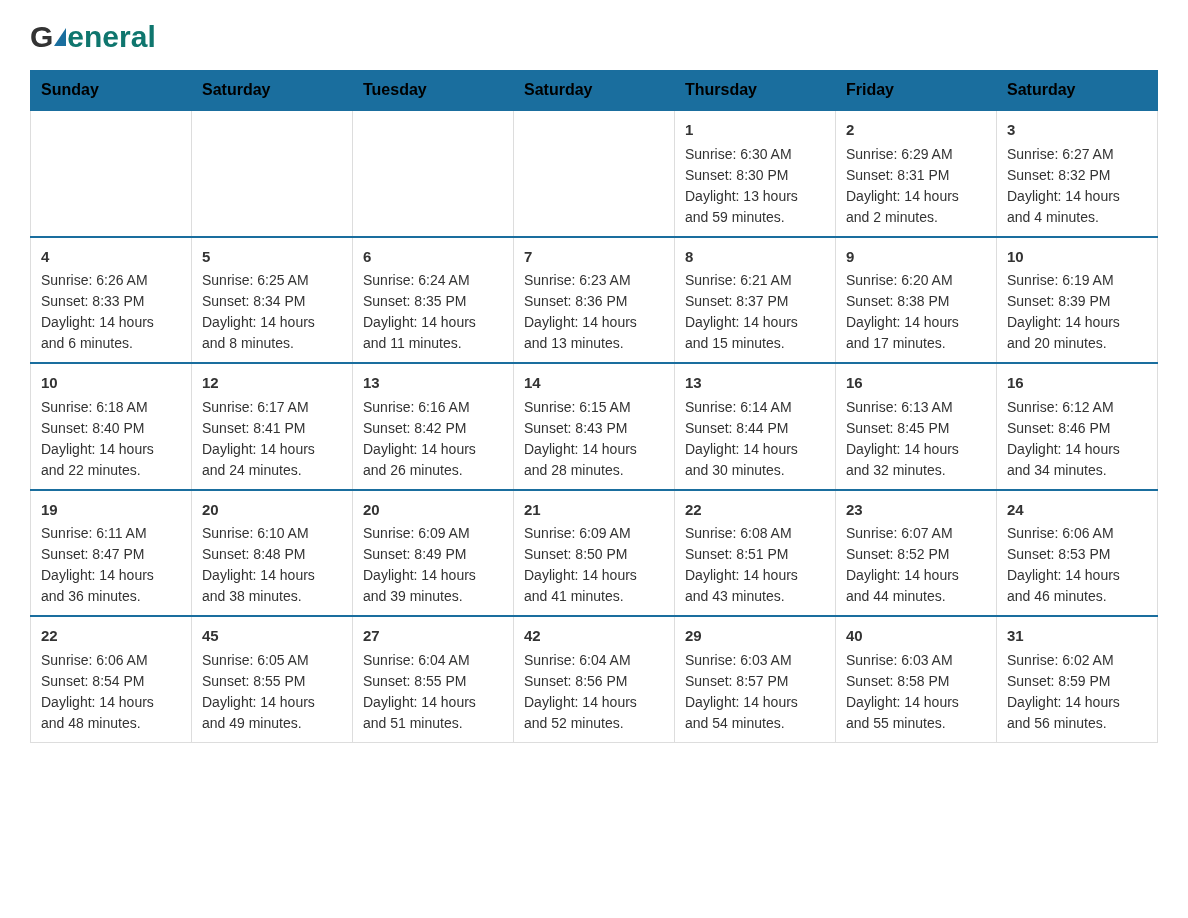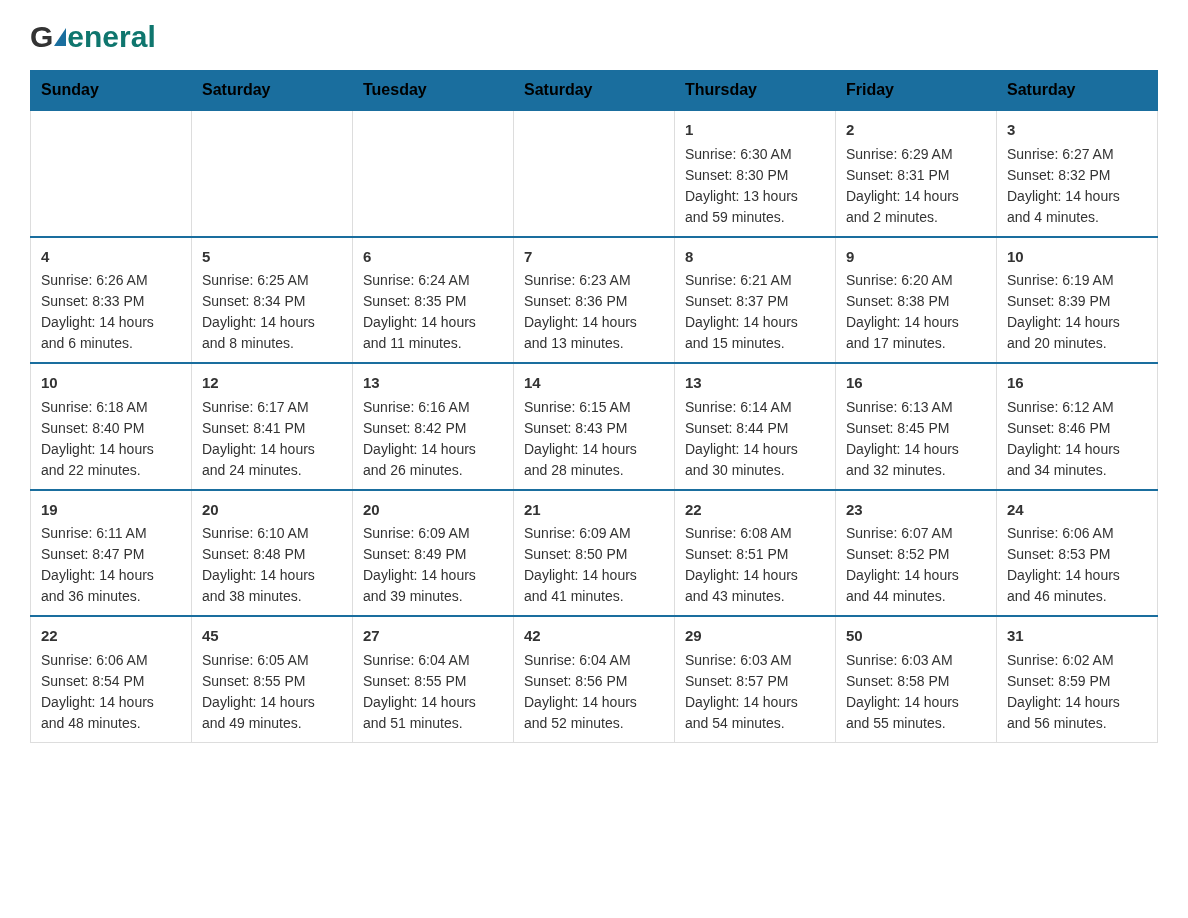--- a/index.html
+++ b/index.html
@@ -269,21 +269,21 @@
         </td>
         <td>
           <span class="day-number">42</span>
           <div class="day-info">Sunrise: 6:04 AM<br>Sunset: 8:56 PM<br>Daylight: 14 hours<br>and 52 minutes.</div>
         </td>
         <td>
           <span class="day-number">29</span>
           <div class="day-info">Sunrise: 6:03 AM<br>Sunset: 8:57 PM<br>Daylight: 14 hours<br>and 54 minutes.</div>
         </td>
         <td>
-          <span class="day-number">50</span>
+          <span class="day-number">40</span>
           <div class="day-info">Sunrise: 6:03 AM<br>Sunset: 8:58 PM<br>Daylight: 14 hours<br>and 55 minutes.</div>
         </td>
         <td>
           <span class="day-number">31</span>
           <div class="day-info">Sunrise: 6:02 AM<br>Sunset: 8:59 PM<br>Daylight: 14 hours<br>and 56 minutes.</div>
         </td>
       </tr>
     </tbody>
 </table>
 

